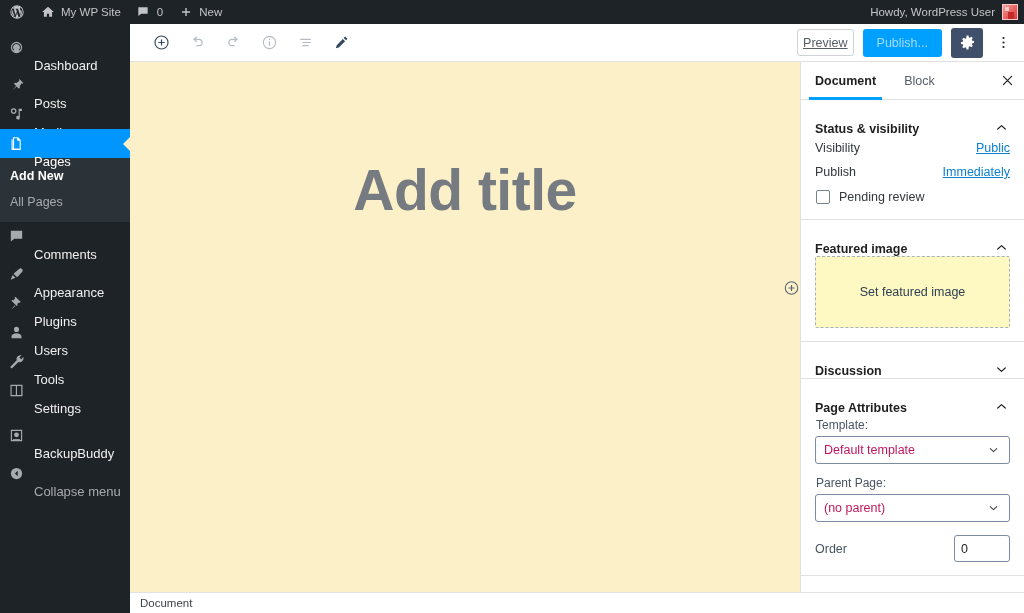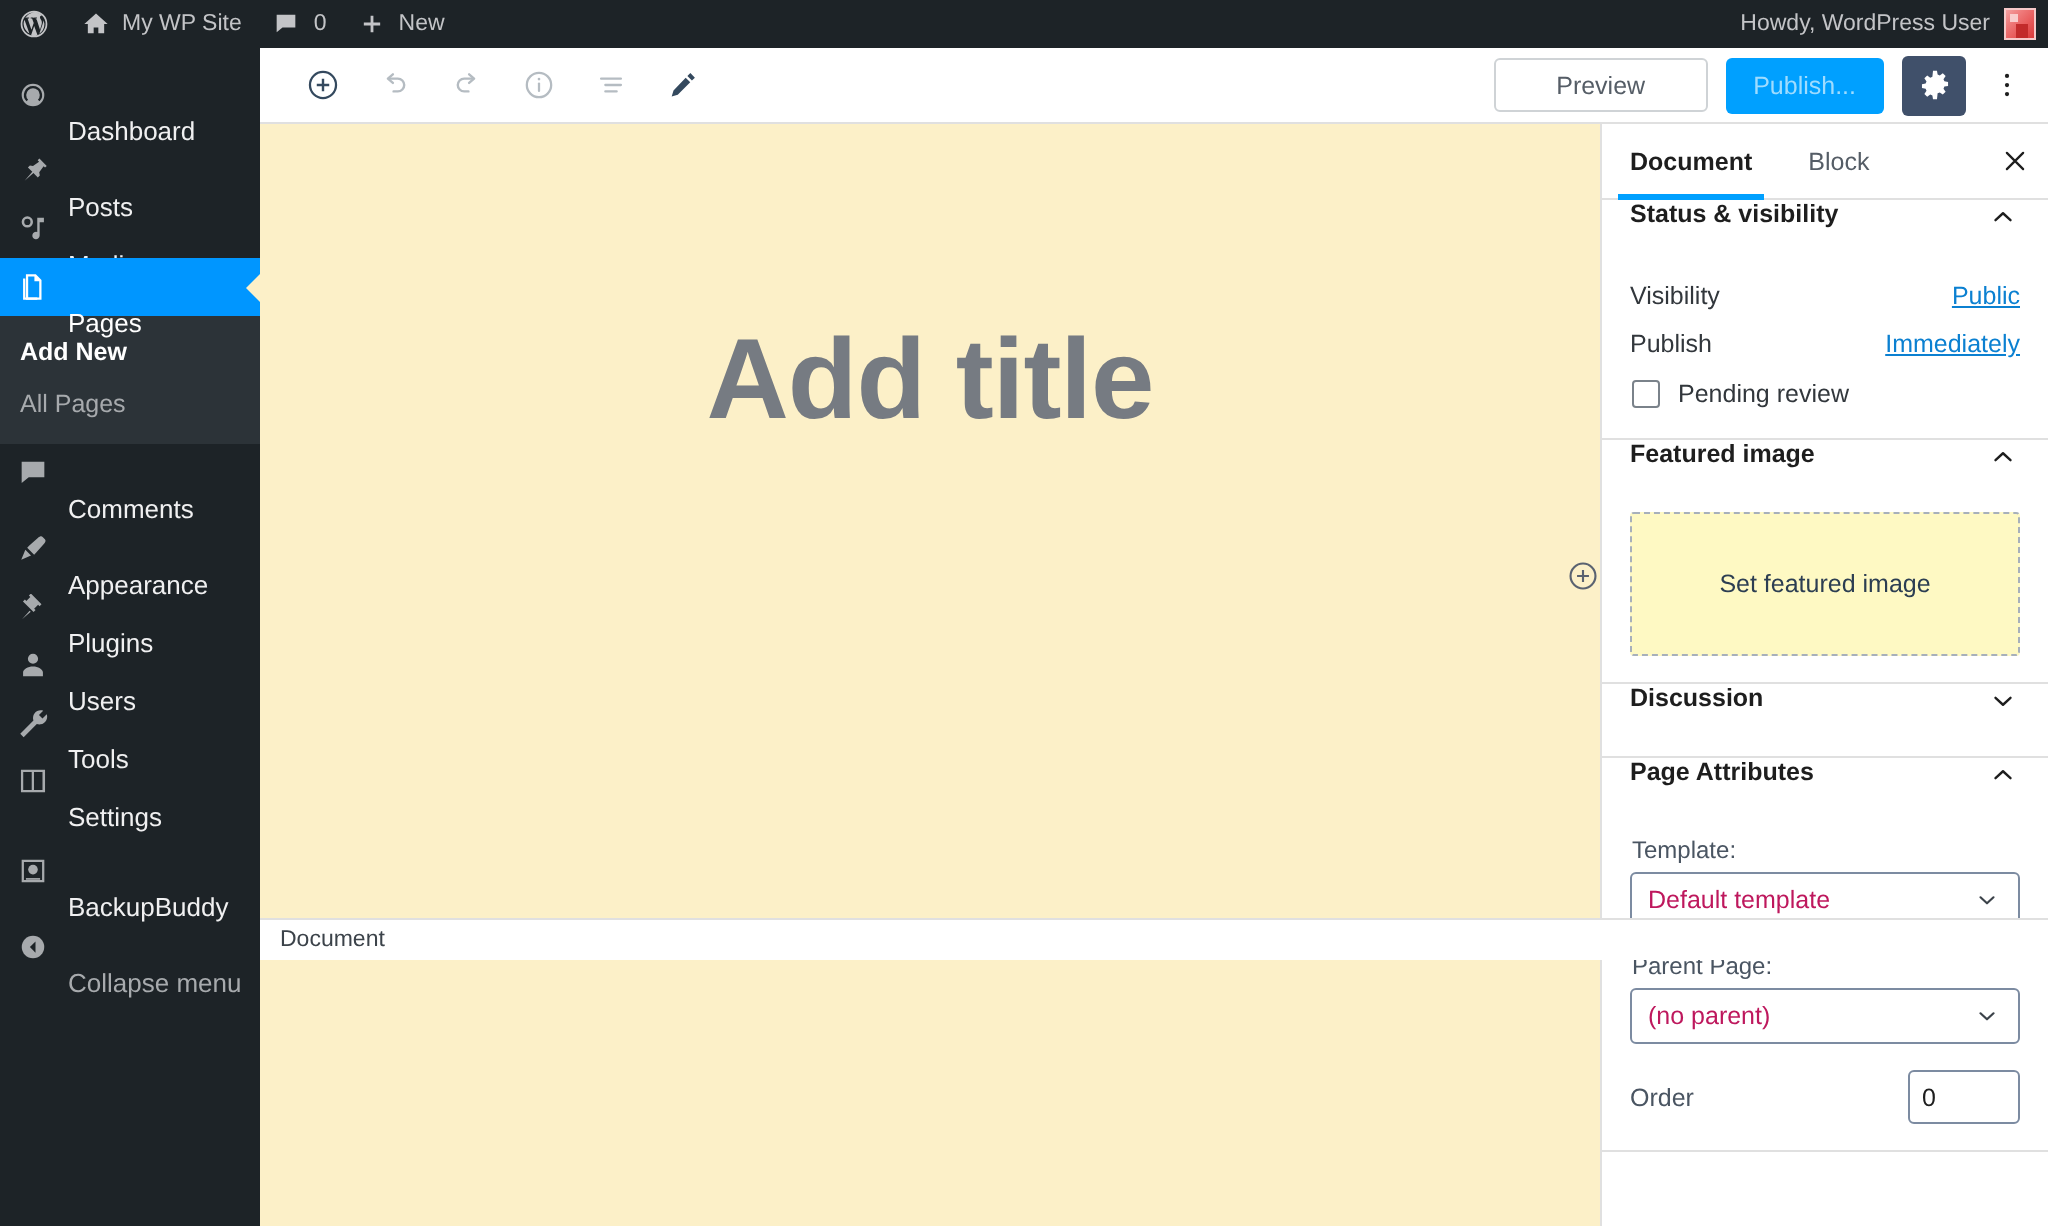--- a/index.html
+++ b/index.html
@@ -2,21 +2,21 @@
 <html><head>
 <meta charset="utf-8">
 <style>
   * { box-sizing: border-box; margin: 0; padding: 0; }
   html, body {
     width: 1024px; height: 613px;
     overflow: hidden;
     font-family: "Liberation Sans", sans-serif;
     background: #f0f0f1;
   }
-  .app { position: relative; width: 1024px; height: 480px; }
+  .app { position: relative; width: 1024px; height: 613px; }
 
   
   .adminbar {
     position: absolute; top: 0; left: 0; width: 1024px; height: 24px;
     background: #1d2327; color: #c3c4c7;
     display: flex; align-items: center;
     font-size: 11.5px; z-index: 40;
   }
   .ab-item { display: flex; align-items: center; height: 24px; padding: 0 7px; color: #c3c4c7; gap: 5px; }
   .ab-item:first-child { padding-left: 8px; }
@@ -78,23 +78,24 @@
     display: flex; align-items: center; z-index: 20;
   }
   .hdr-left { display: flex; align-items: center; gap: 2px; padding-left: 14px; }
   .tbtn {
     width: 34px; height: 34px; display: flex; align-items: center; justify-content: center;
     background: none; border: none; cursor: pointer; color: #1e1e1e;
   }
   .tbtn.dim { color: #b5bcc2; }
   .hdr-right { margin-left: auto; display: flex; align-items: center; gap: 9px; padding-right: 10px; }
   .btn-preview {
-    height: 27px; padding: 0 30px; font-size: 12.5px; color: #555d66;
+    height: 27px; padding: 0 5px; font-size: 12.5px; color: #555d66;
     background: #fff; border: 1px solid #cfd3d6; border-radius: 3px; cursor: pointer;
     font-family: "Liberation Sans", sans-serif;
+    text-decoration: underline;
   }
   .btn-publish {
     height: 28px; padding: 0 14px; font-size: 12.5px; color: #9fdcff;
     background: #00a0ff; border: none; border-radius: 3px; cursor: pointer;
     font-family: "Liberation Sans", sans-serif;
   }
   .btn-gear {
     width: 32px; height: 30px; display: flex; align-items: center; justify-content: center;
     background: #40506a; border: none; border-radius: 3px; color: #fff; cursor: pointer;
   }
@@ -142,21 +143,21 @@
   .st-tab.active::after {
     content: ""; position: absolute; left: 8px; right: 8px; bottom: -1px; height: 3px; background: #00a0ff;
   }
   .st-close {
     margin-left: auto; width: 34px; display: flex; align-items: center; justify-content: center;
     background: none; border: none; color: #1e1e1e; cursor: pointer;
   }
 
   .panel { border-bottom: 1px solid #e0e0e0; padding: 0 14px; }
   .panel-head {
-    display: flex; align-items: flex-start; justify-content: space-between;
+    display: flex; align-items: flex-end; justify-content: space-between;
     height: 36px; cursor: pointer;
   }
   .panel-title { font-size: 12.5px; font-weight: bold; color: #1e1e1e; }
   .panel-body { padding-bottom: 13px; }
 
   .row {
     display: flex; align-items: center; justify-content: space-between;
     padding: 5px 0; font-size: 12.5px; color: #2c3338;
   }
   .row .rlabel { color: #32373c; }

